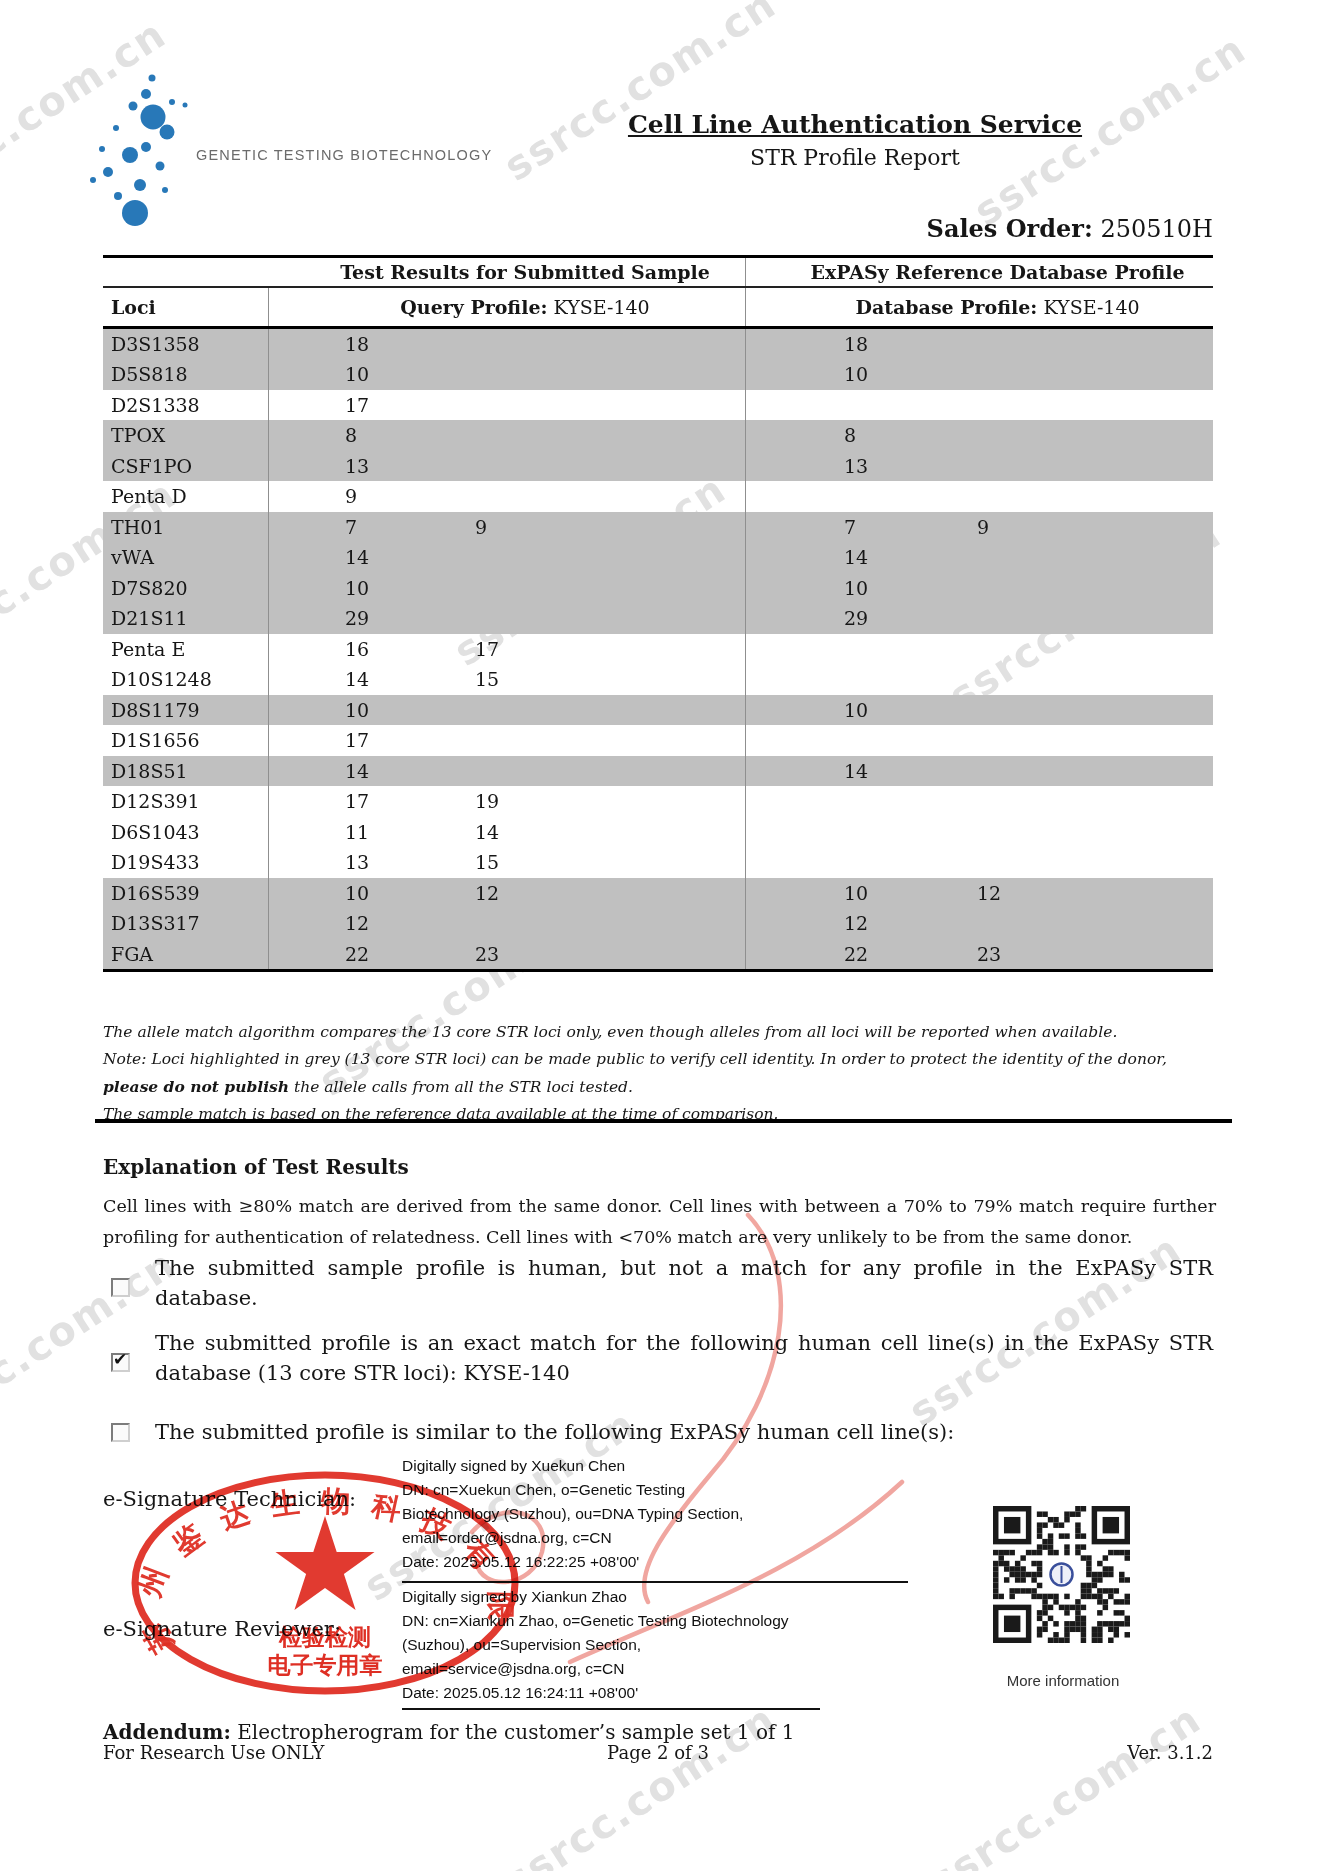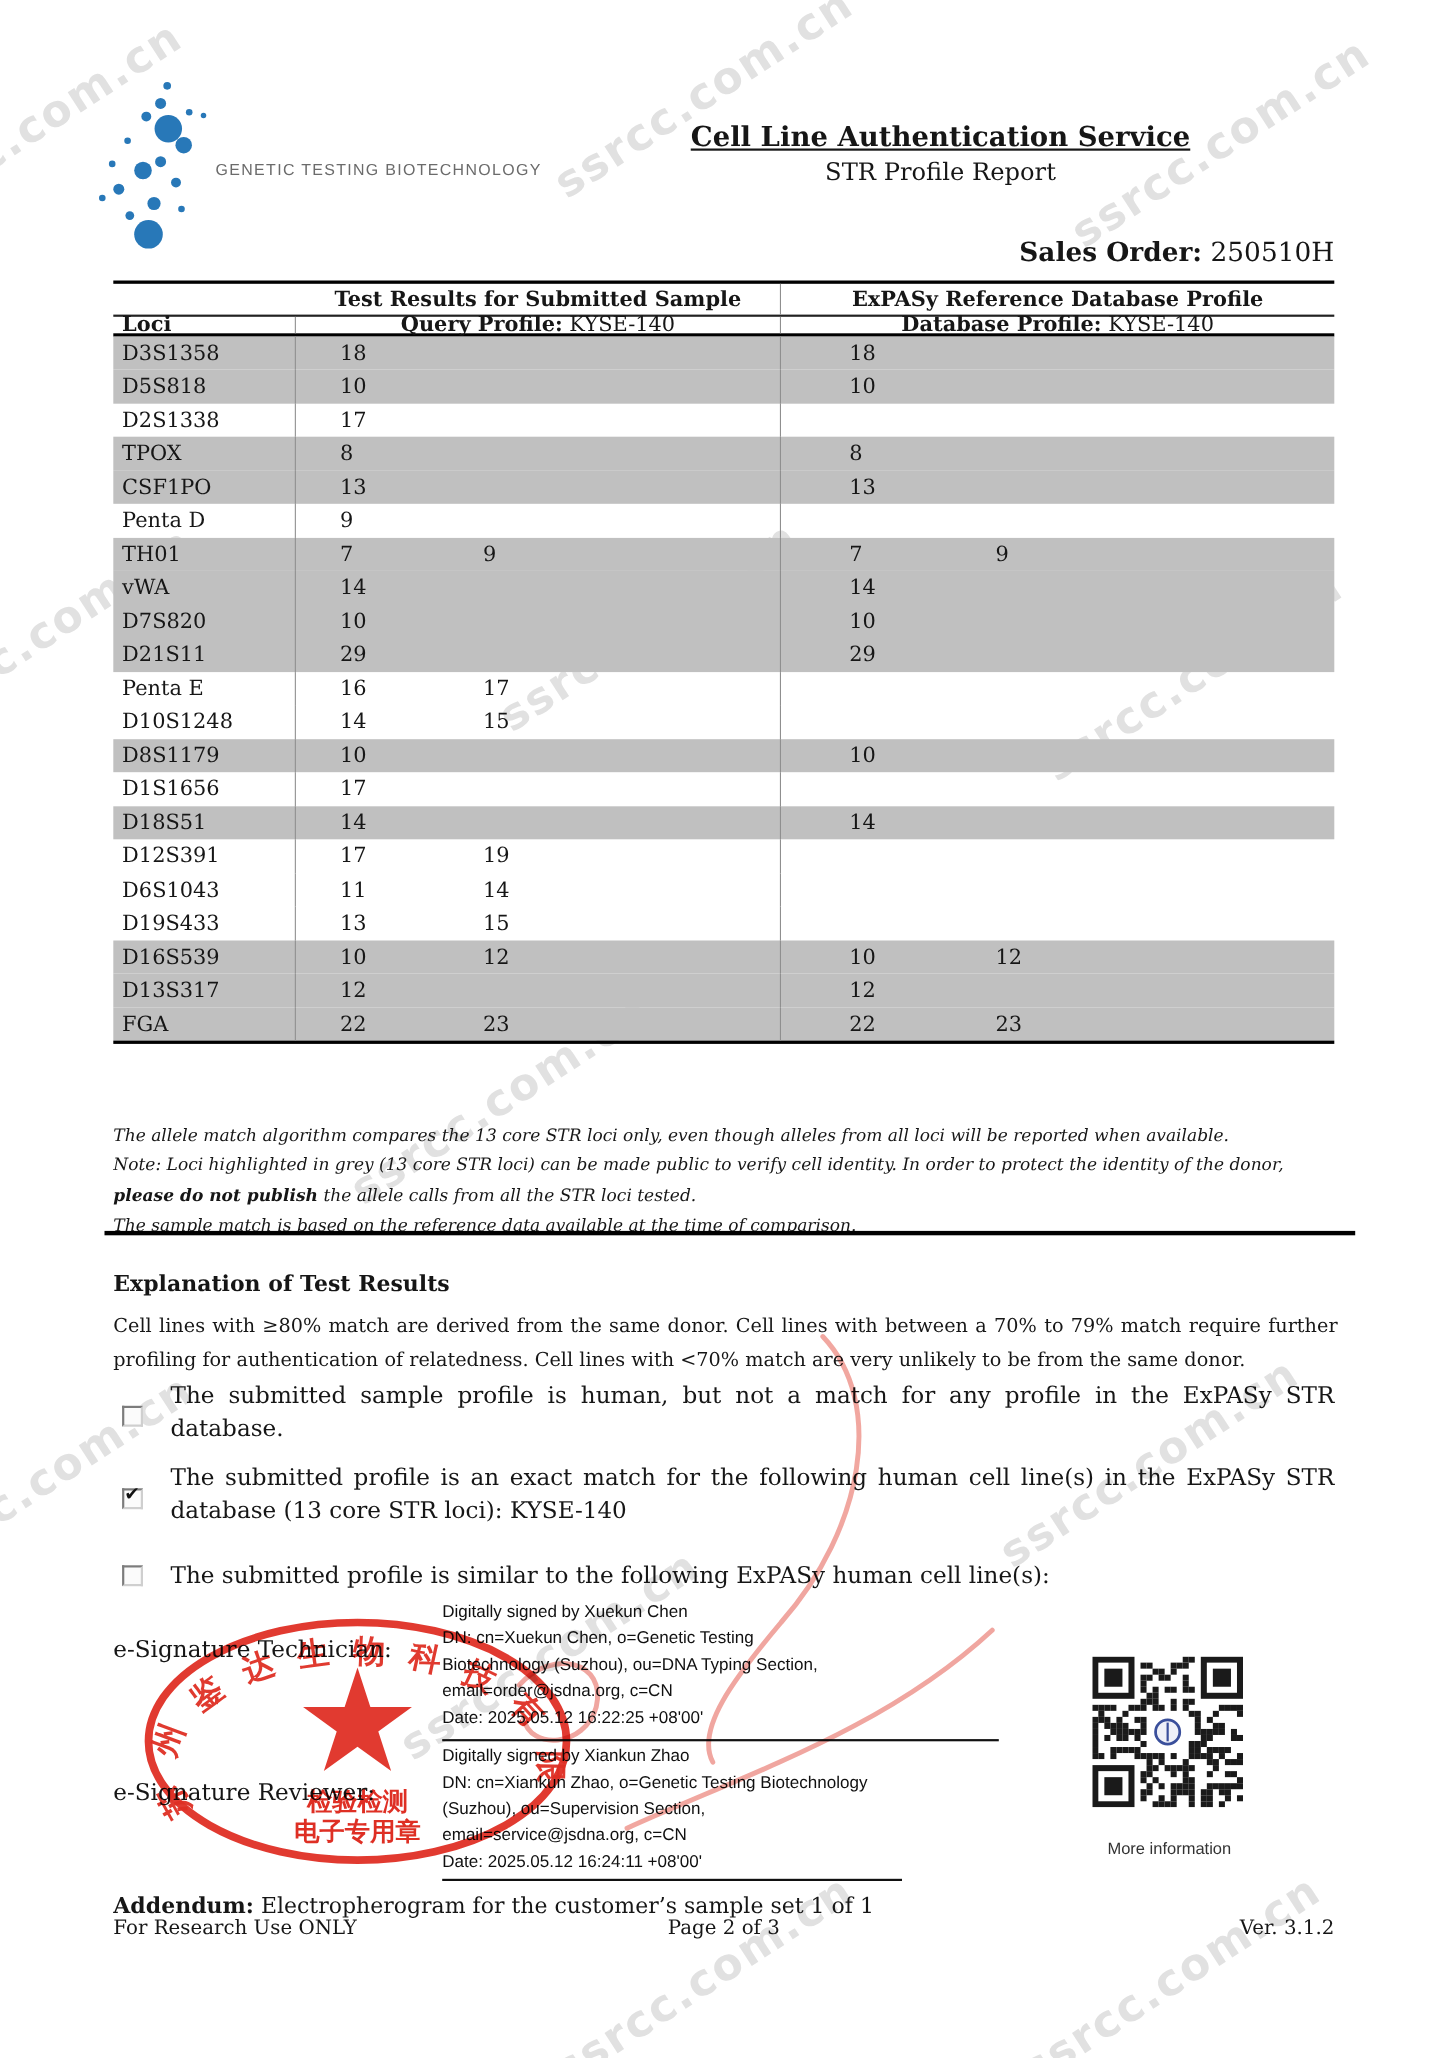--- a/index.html
+++ b/index.html
@@ -16,23 +16,23 @@
   #title-wrap{left:555px;top:110px;width:600px;text-align:center;}
   #title1{font-size:25px;font-weight:bold;text-decoration:underline;}
   #title2{font-size:22px;margin-top:6px;}
   #sales-order{left:713px;top:214px;width:500px;text-align:right;font-size:24px;}
   #sales-order b{font-weight:bold;}
   
   #tbl{left:103px;top:255px;width:1110px;font-size:19px;}
   .rule{width:1110px;background:#000;}
   .rule.thick{height:3px;}
   .rule.thin{height:1.5px;background:#222;}
-  .hrow,.drow{display:flex;align-items:center;}
+  .hrow,.drow{display:flex;align-items:center;gap:36px;}
   .hrow.h1{height:28px;font-weight:bold;}
-  .hrow.h2{height:15px;}
+  .hrow.h2{height:38px;}
   .drow{height:30.5px;}
   .drow.core{background:#c0c0c0;}
   .c-loci{width:166px;padding-left:8px;box-sizing:border-box;flex:none;height:100%;
           display:flex;align-items:center;}
   .c-q{width:441px;box-sizing:border-box;flex:none;height:100%;display:flex;align-items:center;}
   .c-d{flex:1;height:100%;display:flex;align-items:center;}
   .h2 .c-loci,.drow .c-loci{border-right:1.5px solid #8f8f8f;}
   .c-q{border-right:1.5px solid #8f8f8f;}
   .h1 .c-loci{border-right:none;}
   .cent{justify-content:center;text-align:center;width:100%;}

